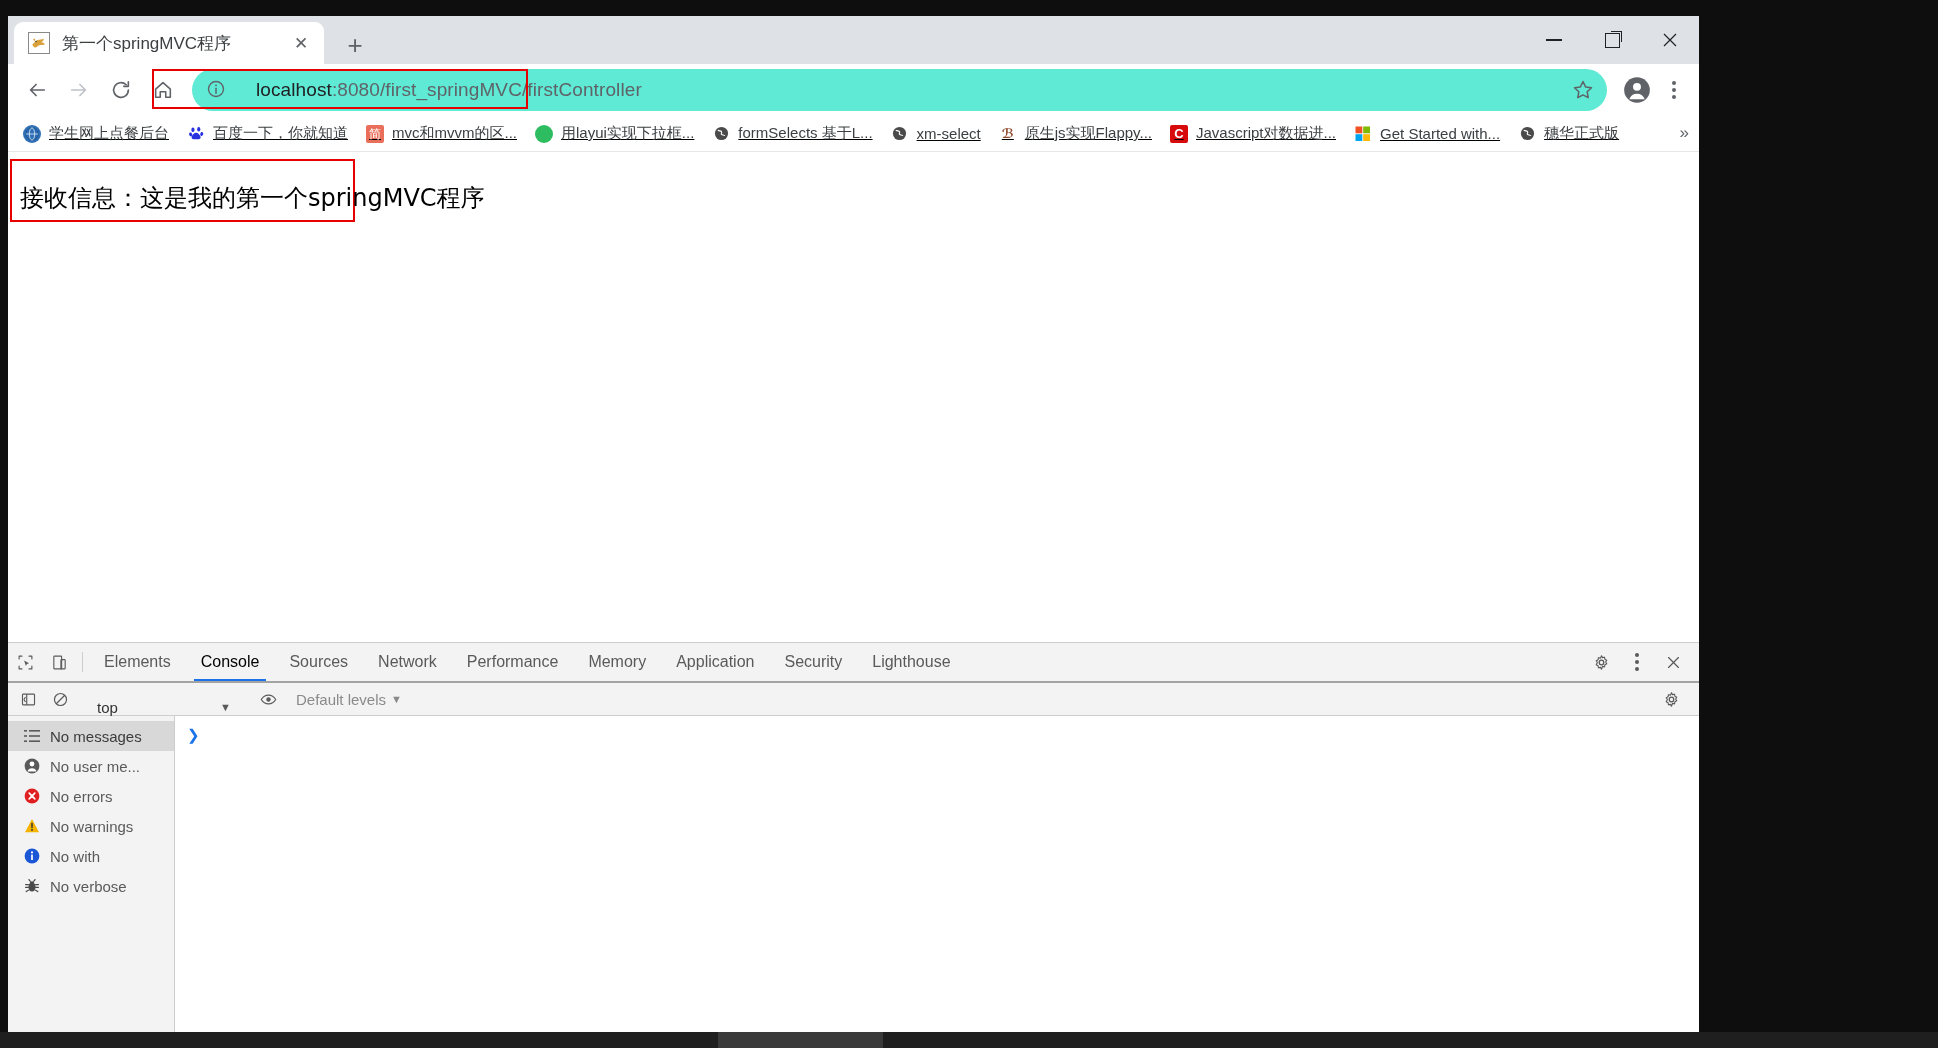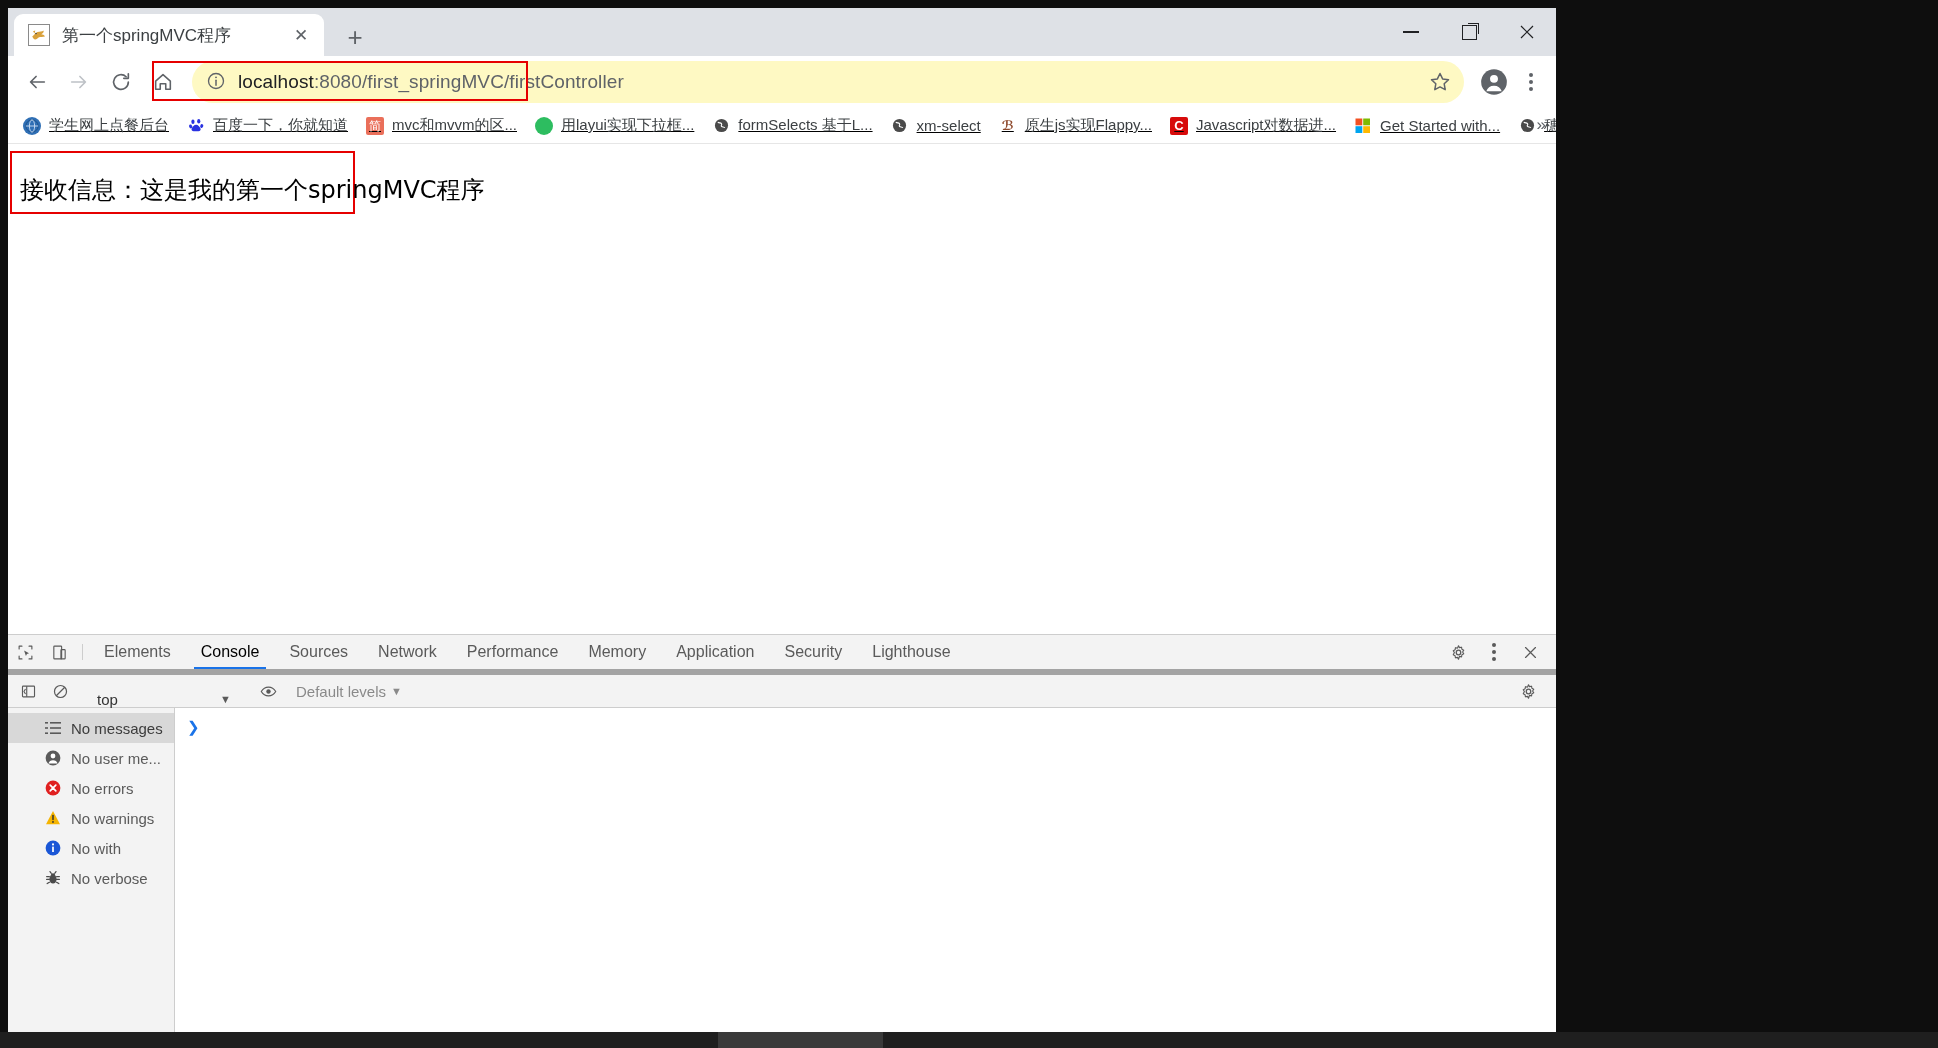--- a/index.html
+++ b/index.html
@@ -7,21 +7,21 @@
     width: 1938px; height: 1048px;
     background: #000;
     font-family: "Liberation Sans", "DejaVu Sans", sans-serif;
     overflow: hidden;
   }
 
   #root { position: relative; width: 1938px; height: 1048px; background:#0e0e0e; }
 
   
   .chrome-window {
-    position: absolute; left: 8px; top: 8px; width: 1548px; height: 1032px;
+    position: absolute; left: 8px; top: 16px; width: 1691px; height: 1032px;
     background: #ffffff; overflow: hidden;
   }
 
   
   .tabstrip {
     position: relative; height: 48px; background: #dee1e6;
   }
   .tab {
     position: absolute; left: 6px; top: 6px; width: 310px; height: 42px;
     background: #fff; border-radius: 9px 9px 0 0;
@@ -72,22 +72,22 @@
     width: 42px; height: 42px; flex: 0 0 42px;
     display: flex; align-items: center; justify-content: center;
     color: #5f6368;
   }
   .navbtn svg { width: 22px; height: 22px; }
   .navbtn.disabled { color: #bdc1c6; }
 
   .omnibox-wrap { position: relative; flex: 1 1 auto; height: 42px; margin: 0 10px 0 8px; }
   .omnibox {
     position: absolute; left: 0; top: 0; right: 0; height: 42px;
-    background: #fef9c3; border-radius: 21px;
-    display: flex; align-items: center; padding: 0 14px 0 14px;
+    background: #5eead4; border-radius: 21px;
+    display: flex; align-items: center; padding: 0 14px 0 14px; gap: 18px;
   }
   .info-icon { flex:0 0 22px; width:22px; height:22px; margin-right: 10px; color:#5f6368; }
   .info-icon svg { width: 20px; height: 20px; }
   .url { font-size: 19px; color: #202124; white-space: nowrap; letter-spacing: .1px; }
   .url .dim { color: #5f6368; }
   .star {
     position: absolute; right: 12px; top: 9px; width: 24px; height: 24px; color: #5f6368;
   }
   .star svg { width: 24px; height: 24px; }
 
@@ -127,21 +127,21 @@
   .msgtext {
     position: absolute; left: 8px; top: 113px;
     font-size: 24px; color: #000; white-space: nowrap;
     font-family: "DejaVu Sans", "Liberation Sans", sans-serif;
   }
 
   
   .devtools { position: relative; background: #fff; border-top: 1px solid #cdcdcd; }
   .dt-tabbar {
     height: 40px; display: flex; align-items: stretch;
-    border-bottom: 6px solid #a3a3a3; background: #f3f3f3;
+    border-bottom: 2px solid #a3a3a3; background: #f3f3f3;
   }
   .dt-iconbtn {
     width: 34px; display: flex; align-items: center; justify-content: center; color: #5a5a5a;
   }
   .dt-iconbtn svg { width: 17px; height: 17px; }
   .dt-sep { width: 1px; margin: 9px 6px; background: #cdcdcd; }
   .dt-tab {
     display: flex; align-items: center; padding: 0 15px;
     font-size: 16px; color: #5a5a5a; position: relative;
   }
@@ -171,21 +171,21 @@
   }
   .filter-input .ph { color: #8a8a8a; }
   .levels { margin-left: 12px; font-size: 15px; color: #8a8a8a; display:flex; align-items:center; gap:5px; }
 
   .dt-body { display: flex; height: 352px; background: #fff; }
   .dt-sidebar {
     width: 167px; flex: 0 0 167px; background: #f3f3f3;
     border-right: 1px solid #cdcdcd; padding-top: 5px;
   }
   .side-item {
-    display: flex; align-items: center; height: 30px; padding-left: 36px;
+    display: flex; align-items: center; height: 30px; padding-left: 15px;
     font-size: 15px; color: #5a5a5a;
   }
   .side-item.selected { background: #d8d8d8; color: #3c3c3c; }
   .side-ico {
     width: 17px; height: 17px; flex: 0 0 17px; margin-right: 10px;
     display: flex; align-items: center; justify-content: center;
   }
   .side-ico svg { width: 16px; height: 16px; }
   .console-area { flex: 1 1 auto; position: relative; background: #fff; }
   .prompt { position: absolute; left: 12px; top: 10px; color: #1a73e8; font-size: 15px; font-weight: bold; }

